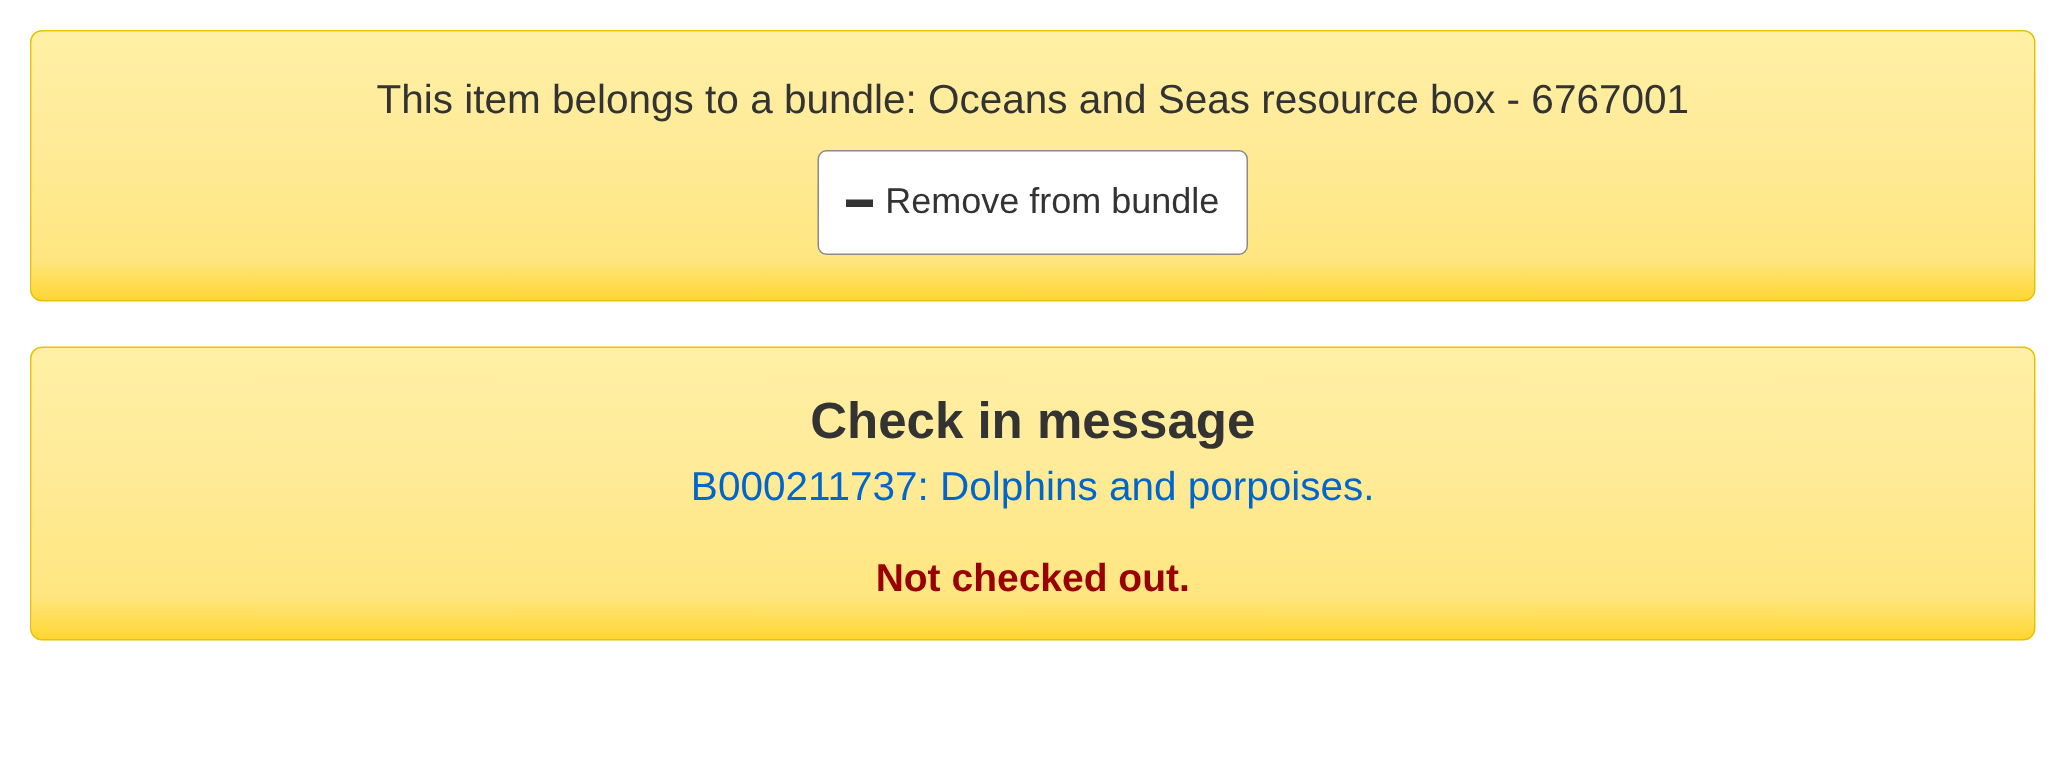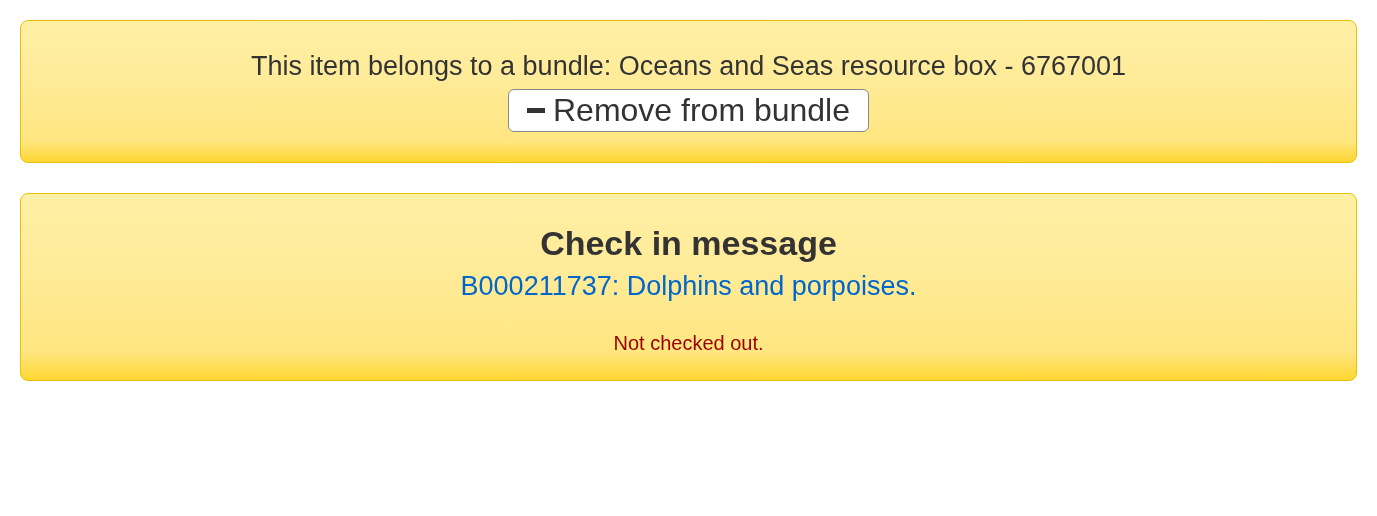--- a/index.html
+++ b/index.html
@@ -26,51 +26,51 @@
     }
     .alert-title {
       font-size: 34px;
       font-weight: bold;
       color: #333333;
       margin-bottom: 8px;
     }
     .alert-subtitle {
       font-size: 27px;
       color: #333333;
-      margin-bottom: 7px;
+      margin-bottom: 18px;
     }
     .btn {
       display: inline-flex;
       align-items: center;
       gap: 8px;
       background: #ffffff;
       border: 1px solid #8a8a8a;
       border-radius: 6px;
-      padding: 2px 18px;
-      font-size: 32px;
+      padding: 20px 18px;
+      font-size: 24px;
       color: #333333;
       cursor: pointer;
       font-family: inherit;
     }
     .minus-icon {
       display: inline-block;
       width: 18px;
       height: 5px;
       background: #333333;
     }
     .link-text {
       font-size: 27px;
       color: #0066cc;
       cursor: pointer;
       margin-bottom: 30px;
       display: inline-block;
     }
     .status-text {
-      font-size: 20px;
-      font-weight: normal;
+      font-size: 26px;
+      font-weight: bold;
       color: #990000;
     }
   </style>
 </head>
 <body>
 
 <div class="alert-box">
   <p class="alert-subtitle">This item belongs to a bundle: Oceans and Seas resource box - 6767001</p>
   <button class="btn">
     <span class="minus-icon"></span>

